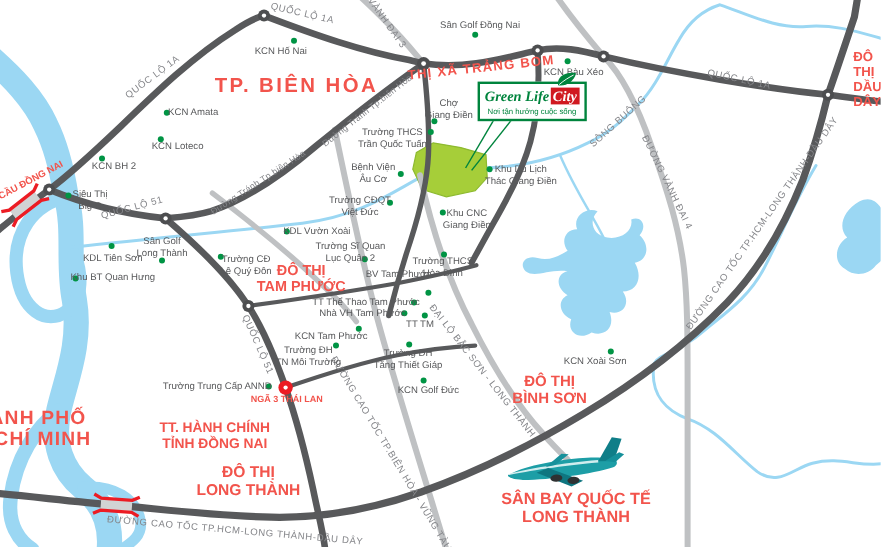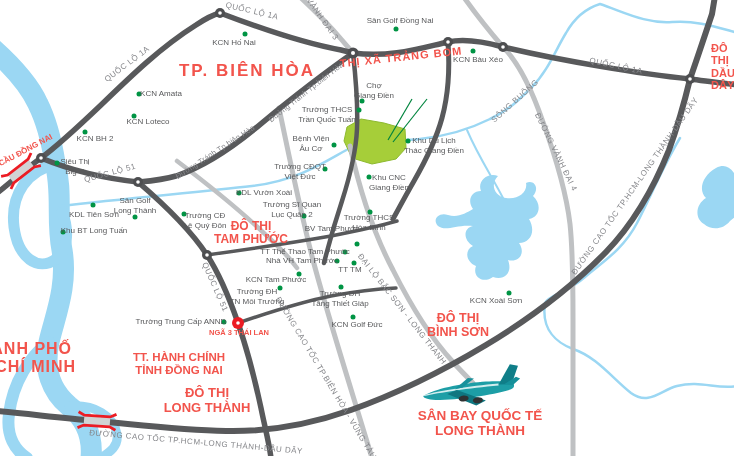--- a/index.html
+++ b/index.html
@@ -188,21 +188,21 @@
   <div class="poi" style="left:300px;top:172px">Trường CĐQT
 Việt Đức</div>
   <div class="poi" style="left:264px;top:193px">KDL Vườn Xoài</div>
   <div class="poi" style="left:434px;top:146px">Khu Du Lịch
 Thác Giang Điền</div>
   <div class="poi" style="left:389px;top:183px">Khu CNC
 Giang Điền</div>
   <div class="poi" style="left:94px;top:215px">KDL Tiên Sơn</div>
   <div class="poi" style="left:135px;top:206px">Sân Golf
 Long Thành</div>
-  <div class="poi" style="left:94px;top:231px">Khu BT Long Tuấn</div>
+  <div class="poi" style="left:94px;top:231px">Khu BT Quan Hưng</div>
   <div class="poi" style="left:205px;top:221px">Trường CĐ
 Lê Quý Đôn</div>
   <div class="poi" style="left:292px;top:210px">Trường Sĩ Quan
 Lục Quân 2</div>
   <div class="poi" style="left:369px;top:223px">Trường THCS
 Hòa Bình</div>
   <div class="poi" style="left:332px;top:229px">BV Tam Phước</div>
   <div class="poi" style="left:305px;top:252px">TT Thể Thao Tam Phước</div>
   <div class="poi" style="left:302px;top:261px">Nhà VH Tam Phước</div>
   <div class="poi" style="left:350px;top:270px">TT TM</div>
@@ -242,14 +242,26 @@
 HỒ CHÍ MINH</div>
   <div class="rl" style="left:179px;top:364px;font-size:11.5px">TT. HÀNH CHÍNH
 TỈNH ĐỒNG NAI</div>
   <div class="rl" style="left:207px;top:401px;font-size:13px">ĐÔ THỊ
 LONG THÀNH</div>
   <div class="rl" style="left:480px;top:423px;font-size:13.5px">SÂN BAY QUỐC TẾ
 LONG THÀNH</div>
   <div class="rl" style="left:26px;top:151px;font-size:8px;transform:translate(-50%,-50%) rotate(-28deg);white-space:nowrap">CẦU ĐỒNG NAI</div>
   <div class="rl" style="left:239px;top:333px;font-size:7.5px;white-space:nowrap">NGÃ 3 THÁI LAN</div>
 
+  <div class="logo">
+    <span class="logo-leaf">
+      <svg width="20" height="14" viewBox="0 0 20 14">
+        <path d="M3,12 C2,5 9,0.5 18,2 C16.5,9 9,13.5 3,12 Z" fill="#00843D"></path>
+        <path d="M4,11.5 C8,8 12,5.5 16,3.5" stroke="#ffffff" stroke-width="0.8" fill="none"></path>
+      </svg>
+    </span>
+    <div class="logo-brand">
+      <span class="brand-green">Green Life</span><span class="brand-red">City</span>
+    </div>
+    <div class="logo-tagline">Nơi tận hưởng cuộc sống</div>
+  </div>
 
 </div>
 
 </body></html>

